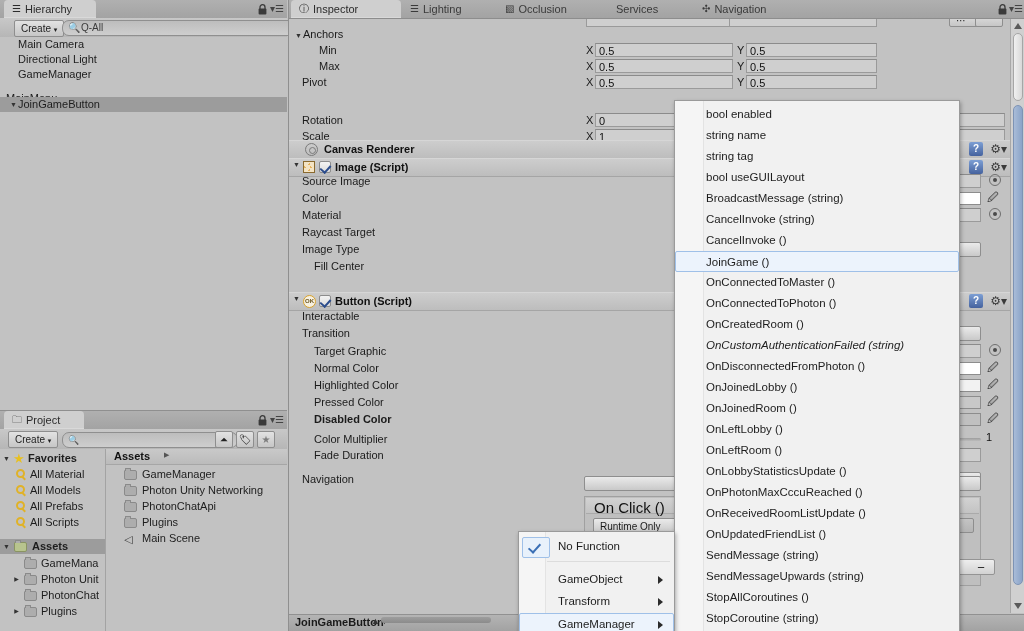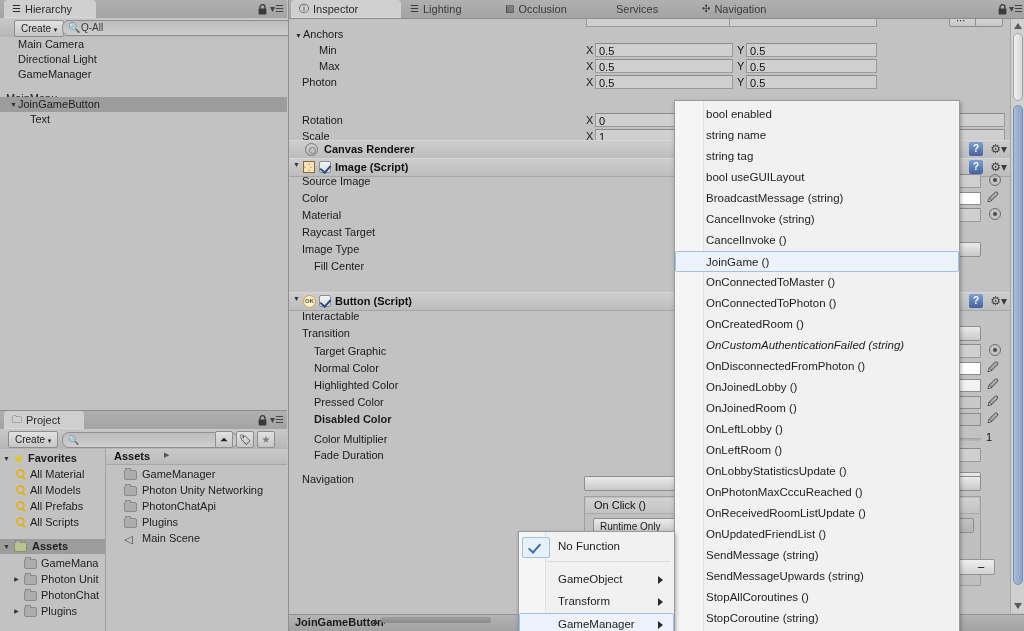--- a/index.html
+++ b/index.html
@@ -161,24 +161,20 @@
         <span style="position:absolute;left:18px;">GameManager</span>
       </div>
       <div class="row" style="top: 27px; margin-top: 27px;">
         <span class="tri" style="position:absolute;left:-3px;">▼</span>
         <span style="position:absolute;left:6px;">MainMenu</span>
       </div>
       <div class="row sel" style="top: 60px;">
         <span class="tri" style="position:absolute;left:9px;">▼</span>
         <span style="position:absolute;left:18px;">JoinGameButton</span>
       </div>
-      <div class="row" style="top: 75px;">
-        <span class="tri" style="position:absolute;left:21px;"></span>
-        <span style="position:absolute;left:30px;">Text</span>
-      </div>
     </div>
 </div>
 
 <div class="panel" style="left:0;top:410px;width:287px;height:221px;border-top:1px solid #8f8f8f;">
   <div class="tabstrip">
     <div class="tab active" style="left:4px;width:62px;">
       <span style="font-size:10px;">🗀</span>
       <span>Project</span>
     </div>
     <div class="lockicon" style="right:20px;top:4px;">
@@ -331,21 +327,21 @@
           <div class="field" style="left:457px;top:24px;width:131px;">0.5</div>
         </div>
         <div>
           <div class="ins-label" style="left:30px;top:41px;">Max</div>
           <div class="axis" style="left:297px;top:41px;">X</div>
           <div class="field" style="left:306px;top:40px;width:138px;">0.5</div>
           <div class="axis" style="left:448px;top:41px;">Y</div>
           <div class="field" style="left:457px;top:40px;width:131px;">0.5</div>
         </div>
         <div>
-          <div class="ins-label" style="left:13px;top:57px;">Photon</div>
+          <div class="ins-label" style="left:13px;top:57px;">Pivot</div>
           <div class="axis" style="left:297px;top:57px;">X</div>
           <div class="field" style="left:306px;top:56px;width:138px;">0.5</div>
           <div class="axis" style="left:448px;top:57px;">Y</div>
           <div class="field" style="left:457px;top:56px;width:131px;">0.5</div>
         </div>
       </div>
 
     <div class="ins-label" style="left:13px;top:95px;">Rotation</div>
     <div class="axis" style="left:297px;top:95px;">X</div>
     <div class="field" style="left:306px;top:94px;width:138px;">0</div>
@@ -419,21 +415,21 @@
         <div class="ins-label" style="left: 25px; top: 430px;">Fade Duration</div>
         <div class="field" style="left: 586px; top: 429px; width: 106px; position: absolute;">0.1</div>
         <div class="ins-label" style="left: 13px; top: 454px;">Navigation</div>
         <div class="dropdn" style="left: 586px; top: 453px; width: 106px; text-align: center; padding-left: 0px; position: absolute;">Automatic</div>
       </div>
 
     <div class="dropdn" style="left:295px;top:457px;width:397px;text-align:center;padding-left:0;"></div>
 
     <div class="abs" style="left:295px;top:477px;width:397px;height:90px;background:#bfbfbf;border:1px solid #a0a0a0;box-sizing:border-box;">
       <div class="abs" style="left:1px;right:1px;top:1px;height:15px;background:linear-gradient(#d2d2d2,#c3c3c3);border-bottom:1px solid #aaa;">
-        <span style="position:absolute;left:8px;top:1px;font-size:11px;">On Click ()</span>
+        <span style="position:absolute;left:8px;top:1px;font-size:15px;">On Click ()</span>
       </div>
       <div class="dropdn" style="left:8px;top:21px;width:203px;">
         <span>Runtime Only</span>
         <span class="arrows">▲<br>▼</span>
       </div>
       <div class="objfield" style="left:8px;top:38px;width:203px;">
         <span class="cube" style="left:3px;top:2px;"></span>
         <span style="position:absolute;left:18px;top:1px;font-size:11px;">GameManager</span>
         <span class="targetico" style="right:2px;top:1px;"></span>
       </div>

